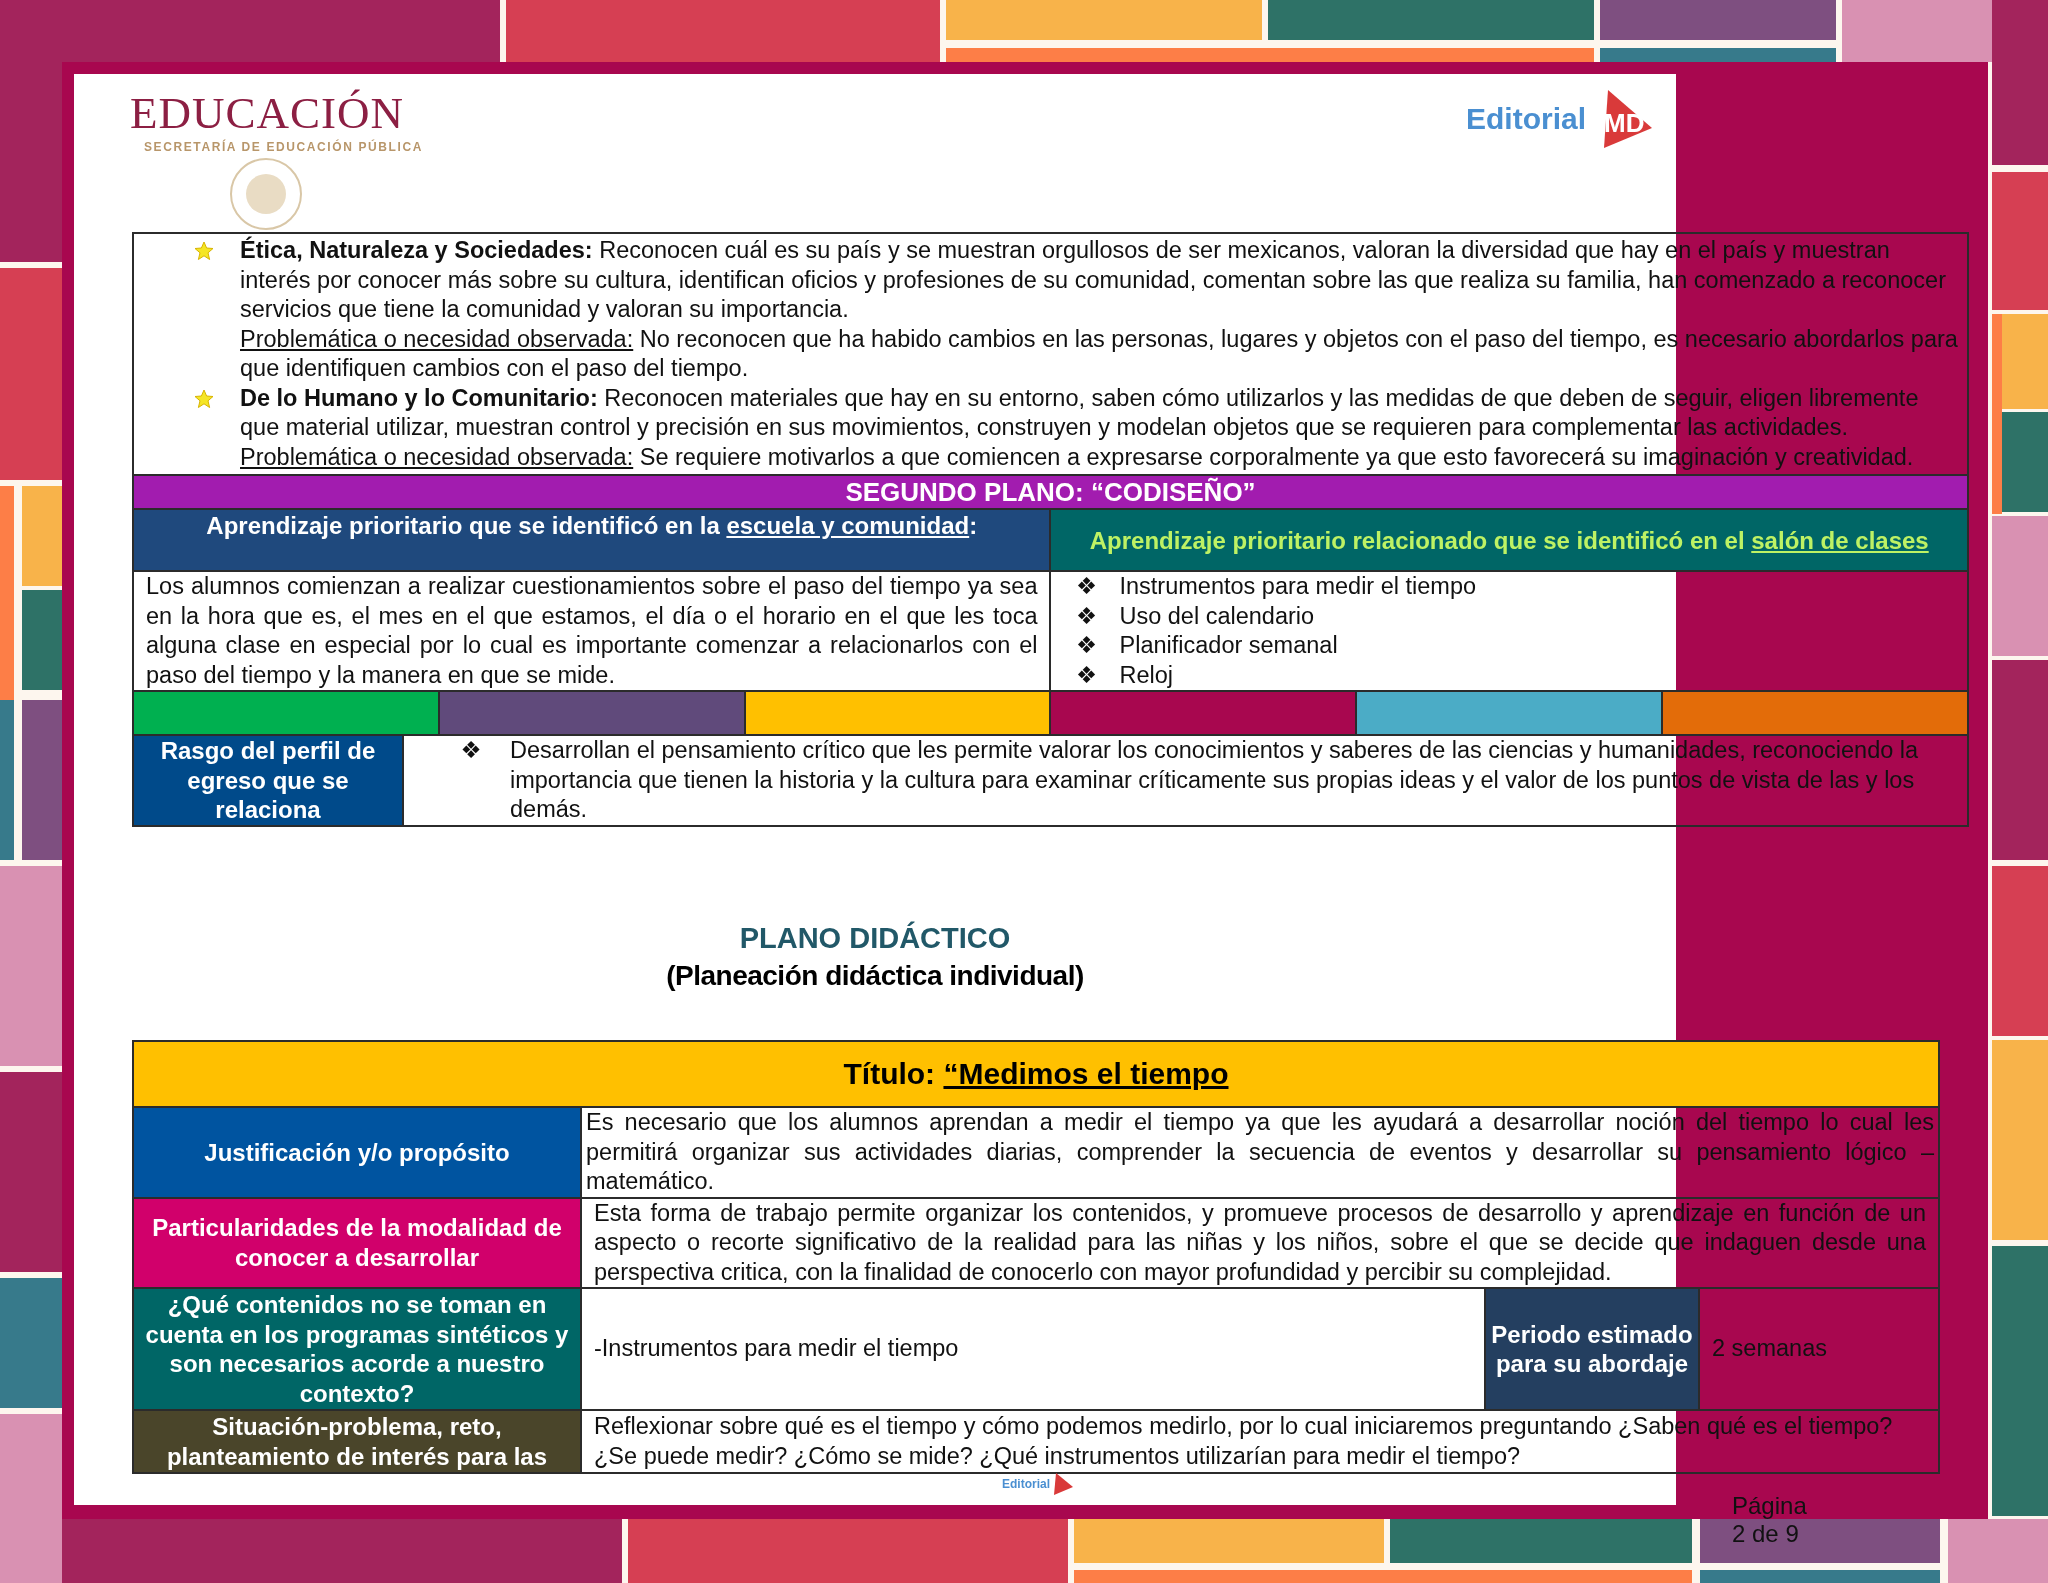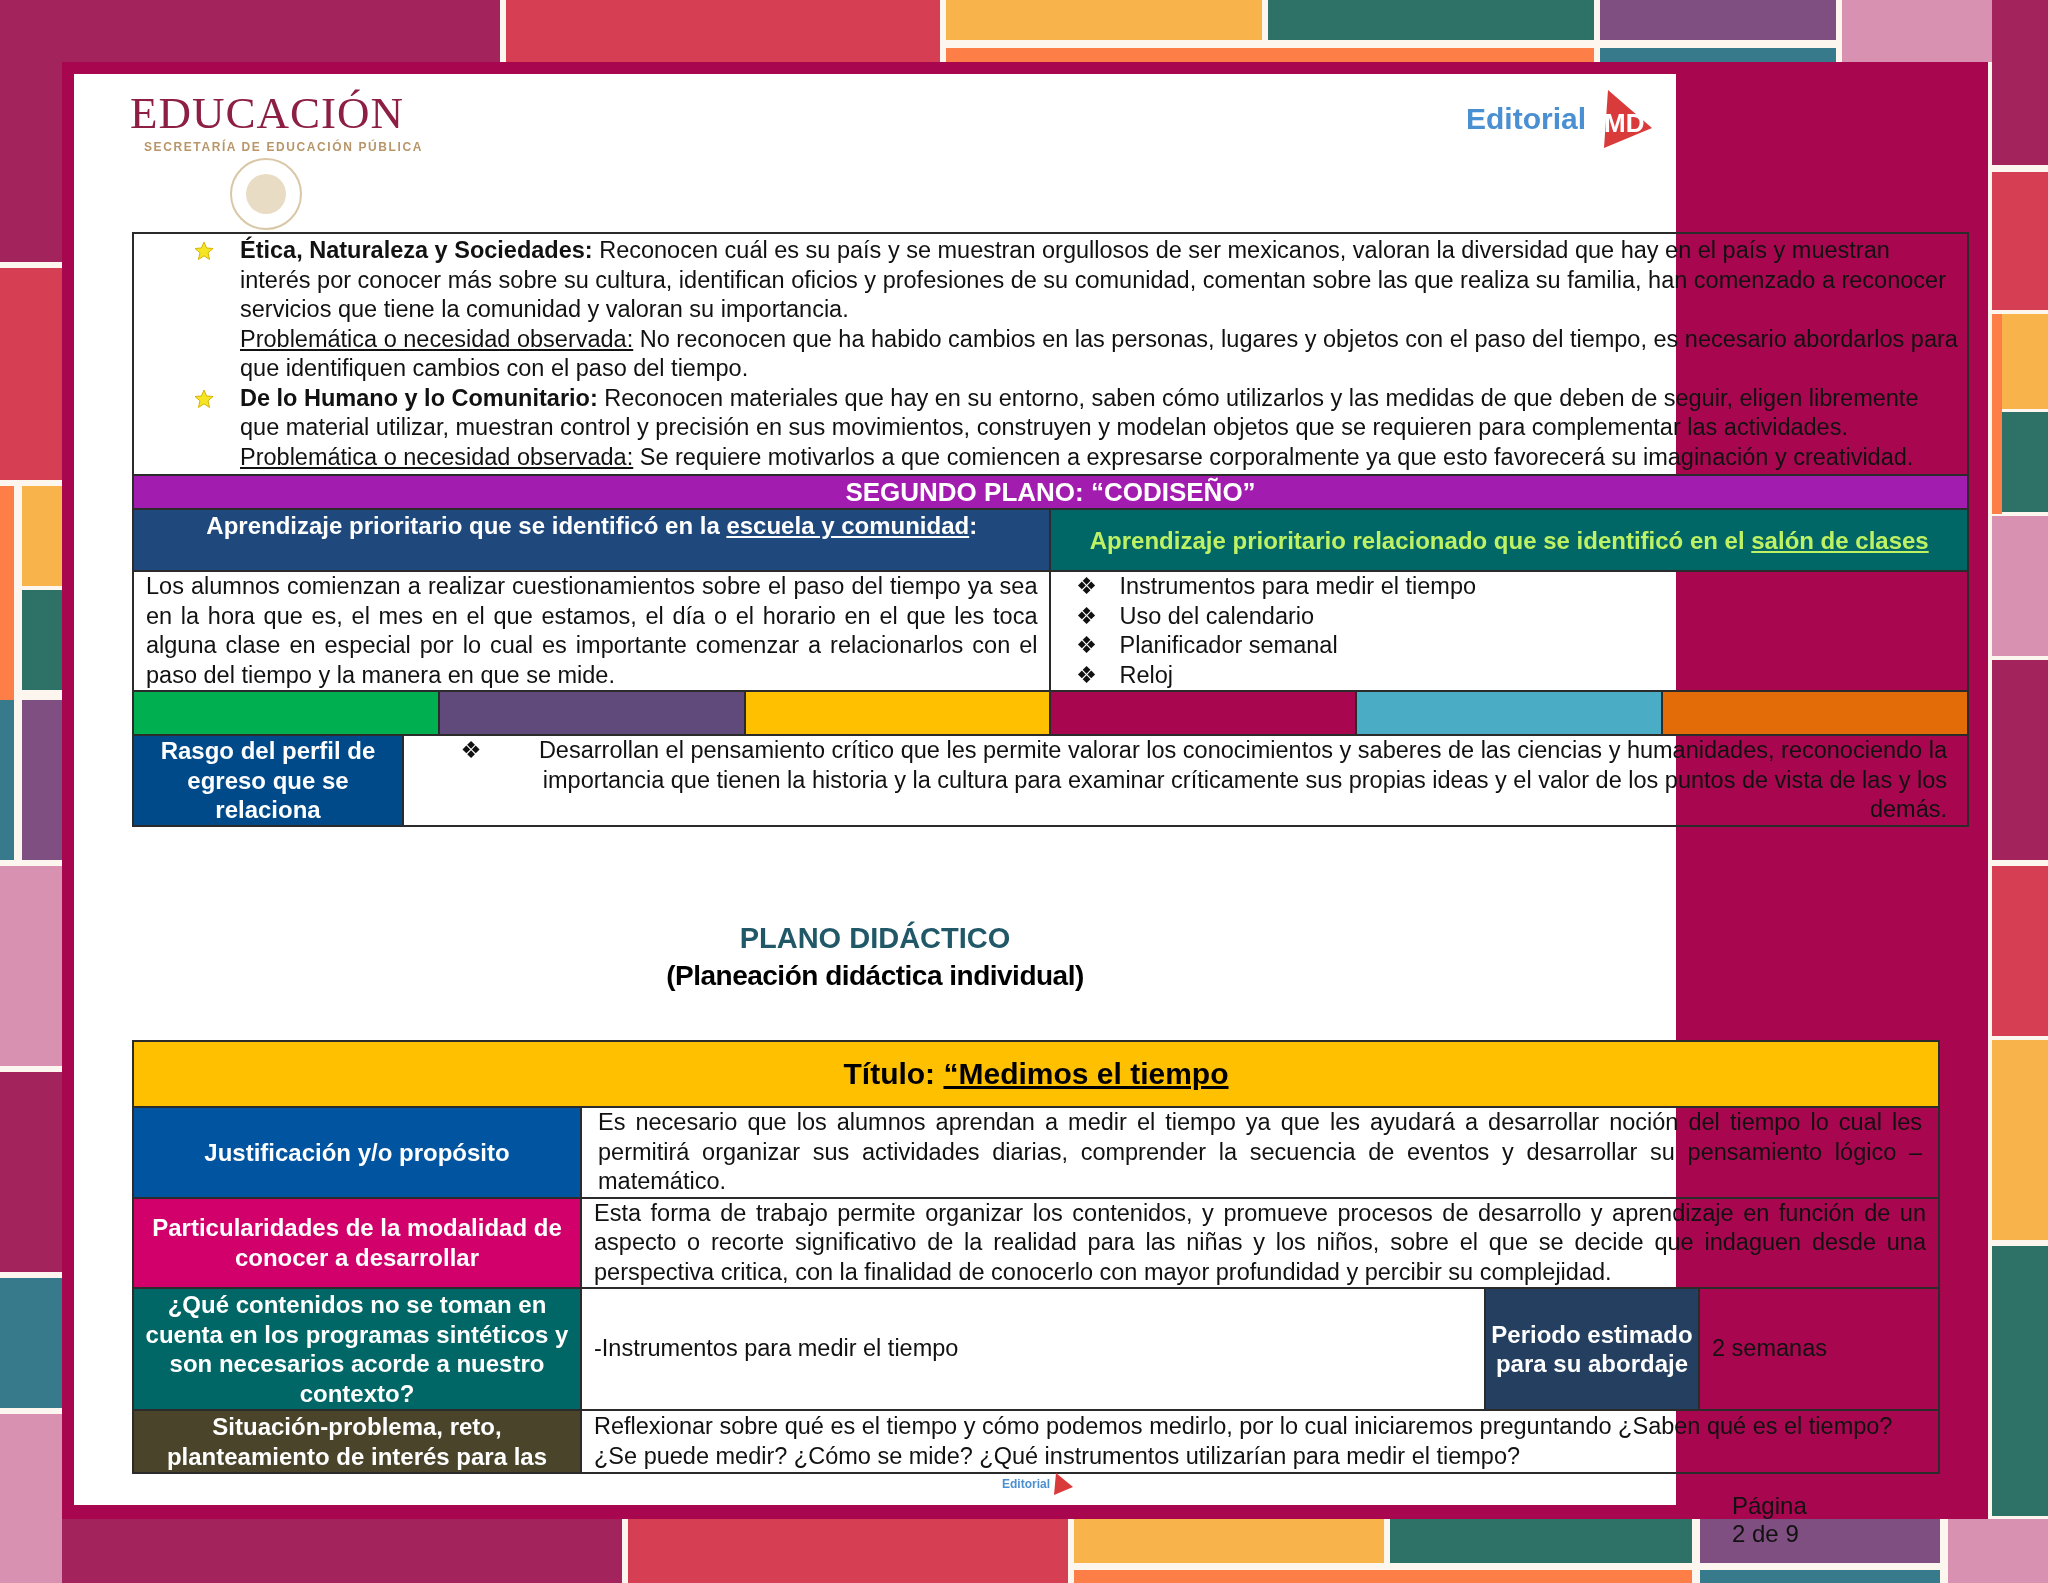--- a/index.html
+++ b/index.html
@@ -151,41 +151,41 @@
         <td class="sw" style="background:#a8074f;"></td>
         <td class="sw" style="background:#4bacc6;"></td>
         <td class="sw" style="background:#e36c09;"></td>
       </tr>
       <tr>
         <td colspan="6" style="padding:0;">
           <div style="display:flex;">
             <div class="lbl" style="background:#004a8a;width:270px;border-right:2px solid #2b2b2b;padding:0 6px;box-sizing:border-box;">Rasgo del perfil de egreso que se relaciona</div>
             <div class="txt" style="flex:1;padding:0 20px 0 60px;position:relative;">
               <span class="dia" style="position:absolute;left:54px;">❖</span>
-              <div style="padding-left:46px;text-align:right;">Desarrollan el pensamiento crítico que les permite valorar los conocimientos y saberes de las ciencias y humanidades, reconociendo la importancia que tienen la historia y la cultura para examinar críticamente sus propias ideas y el valor de los puntos de vista de las y los demás.</div>
+              <div style="padding-left:46px;">Desarrollan el pensamiento crítico que les permite valorar los conocimientos y saberes de las ciencias y humanidades, reconociendo la importancia que tienen la historia y la cultura para examinar críticamente sus propias ideas y el valor de los puntos de vista de las y los demás.</div>
             </div>
           </div>
         </td>
       </tr>
     </tbody>
       </table>
 
     <div class="plano" style="top:848px;font-size:29px;font-weight:bold;color:#215868;">PLANO DIDÁCTICO</div>
     <div class="plano" style="top:886px;font-size:28px;font-weight:bold;color:#000;letter-spacing:-0.5px;">(Planeación didáctica individual)</div>
 
     <table class="t2">
       <tbody>
           <tr>
         <td colspan="4" style="background:#ffc000;text-align:center;font-size:30px;font-weight:bold;height:62px;color:#000;">
           <span>Título: </span><span class="ul">“Medimos el tiempo</span>
         </td>
       </tr>
       <tr>
         <td class="lbl" style="background:#0054a0;width:444px;">Justificación y/o propósito</td>
-        <td colspan="3" class="txt" style="padding:0 16px;text-align:justify;">Es necesario que los alumnos aprendan a medir el tiempo ya que les ayudará a desarrollar noción del tiempo lo cual les permitirá organizar sus actividades diarias, comprender la secuencia de eventos y desarrollar su pensamiento lógico – matemático.</td>
+        <td colspan="3" class="txt" style="padding:0 4px;text-align:justify;">Es necesario que los alumnos aprendan a medir el tiempo ya que les ayudará a desarrollar noción del tiempo lo cual les permitirá organizar sus actividades diarias, comprender la secuencia de eventos y desarrollar su pensamiento lógico – matemático.</td>
       </tr>
       <tr>
         <td class="lbl" style="background:#d1006b;">Particularidades de la modalidad de conocer a desarrollar</td>
         <td colspan="3" class="txt" style="padding:0 12px;text-align:justify;">Esta forma de trabajo permite organizar los contenidos, y promueve procesos de desarrollo y aprendizaje en función de un aspecto o recorte significativo de la realidad para las niñas y los niños, sobre el que se decide que indaguen desde una perspectiva critica, con la finalidad de conocerlo con mayor profundidad y percibir su complejidad.</td>
       </tr>
       <tr>
         <td class="lbl" style="background:#006666;">¿Qué contenidos no se toman en cuenta en los programas sintéticos y son necesarios acorde a nuestro contexto?</td>
         <td class="txt" style="padding:0 12px;width:878px;">-Instrumentos para medir el tiempo</td>
         <td class="lbl" style="background:#243f60;width:210px;">Periodo estimado para su abordaje</td>
         <td class="txt" style="padding:0 12px;">2 semanas</td>

